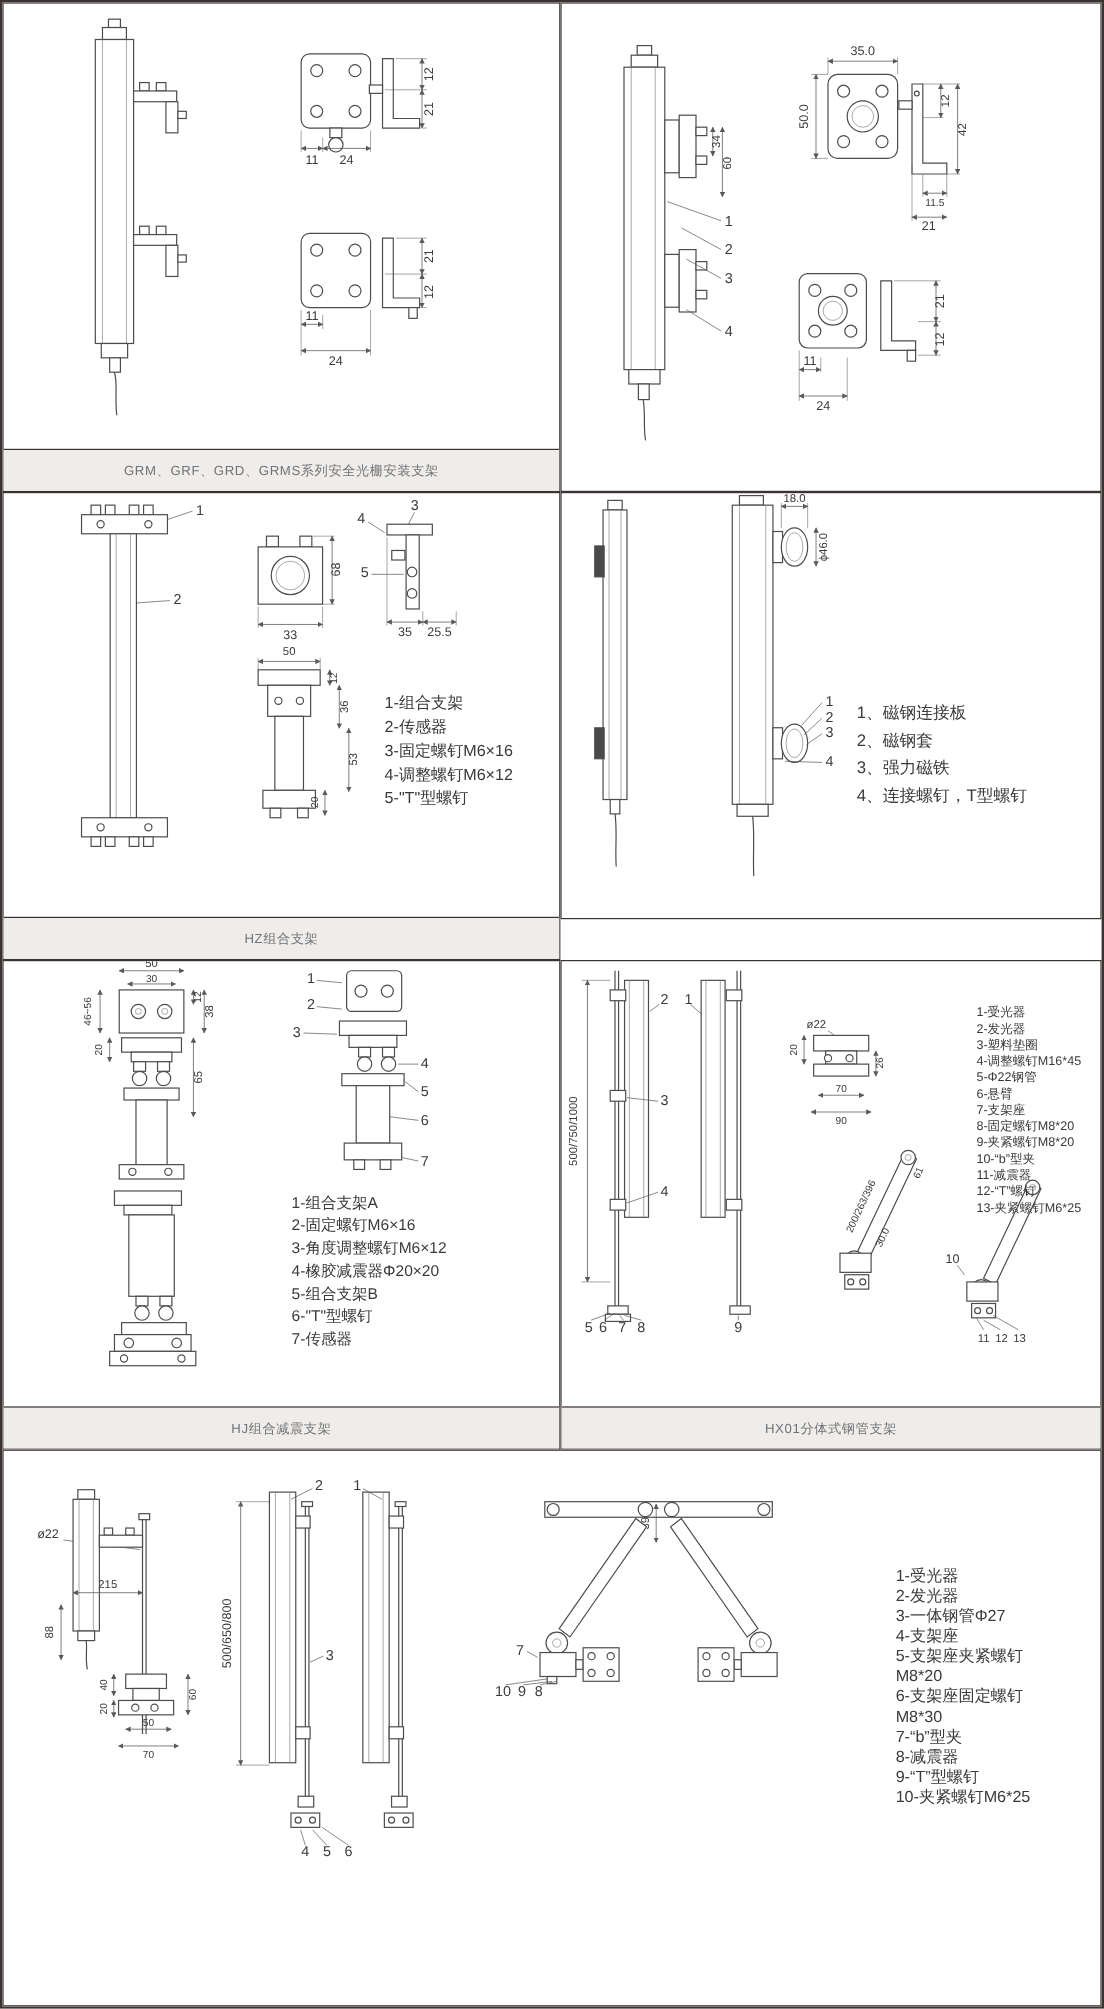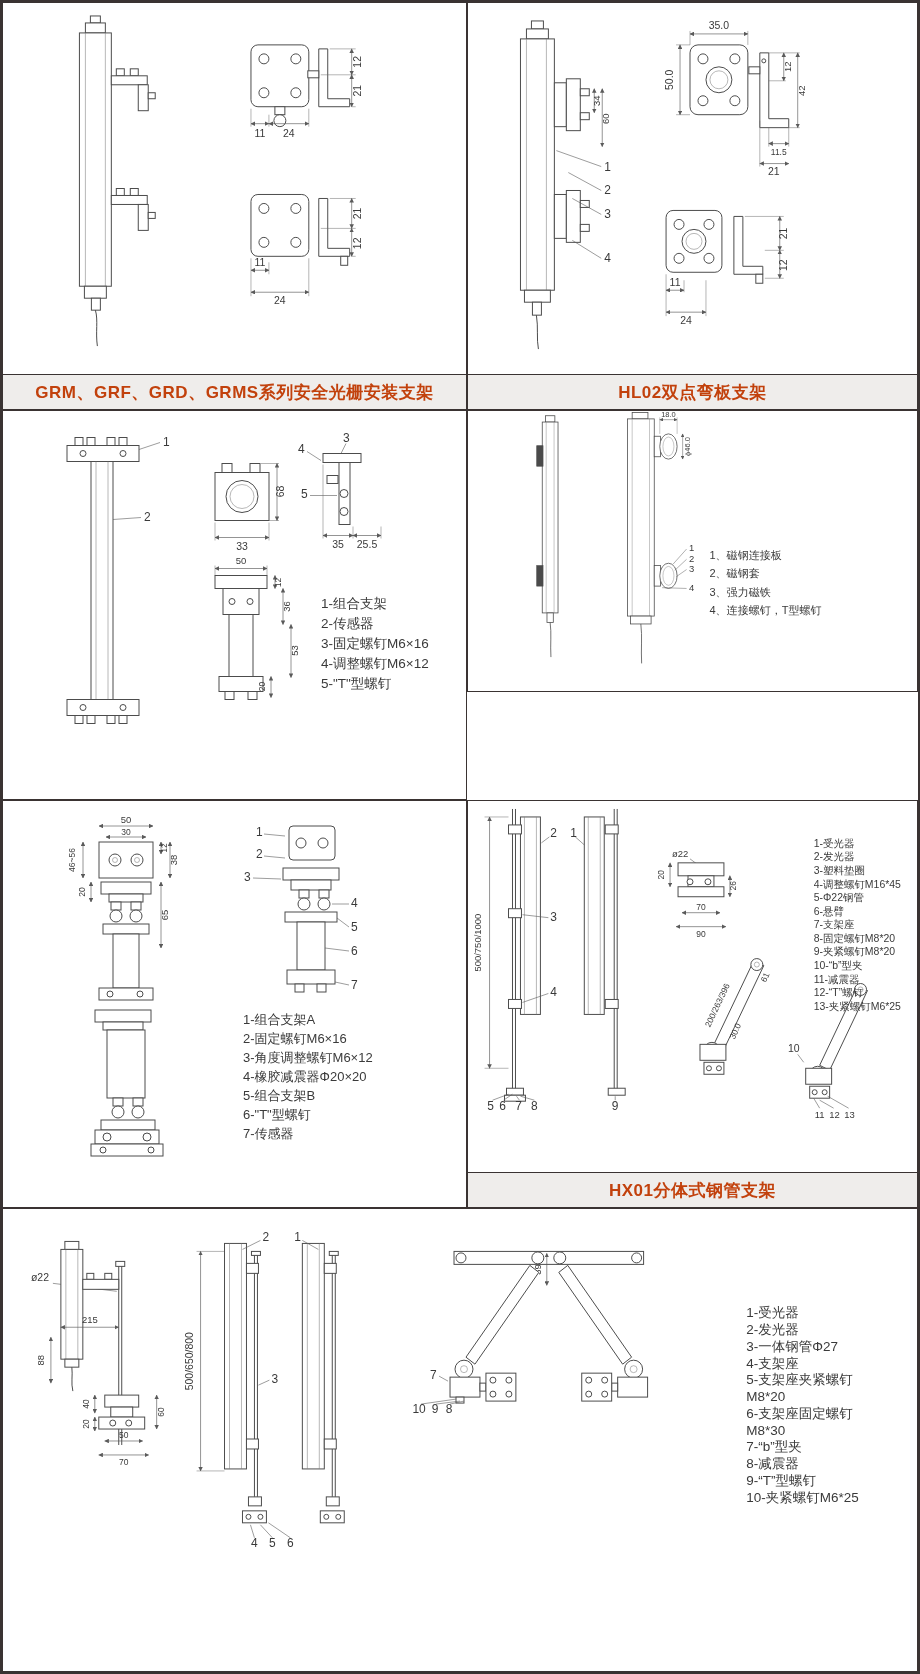--- a/index.html
+++ b/index.html
@@ -1,21 +1,21 @@
 <!DOCTYPE html>
 <html><head>
 <meta charset="utf-8">
 <style>
   html,body{margin:0;padding:0;background:#fff;}
   body{font-family:"Liberation Sans","DejaVu Sans",sans-serif;}
   .page{position:relative;width:920px;height:1674px;background:#fff;border:2px solid #3a3332;box-sizing:border-box;}
   .panel{position:absolute;border:1px solid #3a3332;box-sizing:border-box;display:flex;flex-direction:column;background:#fff;}
   .canvas{flex:1 1 auto;position:relative;overflow:hidden;}
   .plabel{flex:0 0 34px;background:#efedeb;border-top:1px solid #3a3332;display:flex;align-items:center;justify-content:center;
-          font-size:17px;font-weight:bold;color:#c2410c;letter-spacing:.5px;}
+          font-size:11px;font-weight:normal;color:#737373;letter-spacing:.5px;}
   svg{display:block;width:100%;height:100%;}
   .s{fill:#fff;stroke:#4c4c4c;stroke-width:1;}
   .sd{fill:#4a4a4a;stroke:#4c4c4c;stroke-width:.8;}
   .l{stroke:#4c4c4c;stroke-width:1;fill:none;}
   .i{stroke:#7d7d7d;stroke-width:.55;fill:none;}
   .dl{stroke:#5a5a5a;stroke-width:.65;fill:none;marker-start:url(#arr);marker-end:url(#arr);}
   .xl{stroke:#6a6a6a;stroke-width:.5;fill:none;}
   .ld{stroke:#5a5a5a;stroke-width:.6;fill:none;}
   .t{fill:#3a3a3a;stroke:none;}
   .mid{text-anchor:middle;}
@@ -211,21 +211,20 @@
           <line class="xl" x1="198" y1="272" x2="198" y2="314"></line>
             <line class="xl" x1="216" y1="278" x2="216" y2="290"></line>
             <line class="xl" x1="238" y1="278" x2="238" y2="314"></line>
           <line class="dl" x1="198" y1="288" x2="216" y2="288"></line>
           <text class="t f10 mid" x="207" y="284">11</text>
           <line class="dl" x1="198" y1="310" x2="238" y2="310"></line>
           <text class="t f10 mid" x="218" y="322">24</text>
         </g>
       </svg>
     </div>
-    <div class="plabel">HL02双点弯板支架</div>
   </div>
 
   <div class="panel" style="left:0;top:408px;width:465px;height:390px;">
     <div class="canvas">
       <svg viewBox="0 0 463 355">
         <g>
           <rect class="s" x="72" y="10" width="8" height="8"></rect>
             <rect class="s" x="84" y="10" width="8" height="8"></rect>
           <rect class="s" x="104" y="10" width="8" height="8"></rect>
             <rect class="s" x="116" y="10" width="8" height="8"></rect>
@@ -309,23 +308,24 @@
         </g>
         <g>
           <text class="t f135" x="318" y="180">1-组合支架</text>
           <text class="t f135" x="318" y="200">2-传感器</text>
           <text class="t f135" x="318" y="220">3-固定螺钉M6×16</text>
           <text class="t f135" x="318" y="240">4-调整螺钉M6×12</text>
           <text class="t f135" x="318" y="260">5-"T"型螺钉</text>
         </g>
       </svg>
     </div>
+    <div class="plabel">HZ组合支架</div>
   </div>
 
-  <div class="panel" style="left:465px;top:408px;width:451px;height:282px;">
+  <div class="panel" style="left:465px;top:408px;width:451px;height:356px;">
     <div class="canvas">
       <svg viewBox="0 0 449 355">
         <g>
           <rect class="s" x="38" y="6" width="12" height="8"></rect>
           <rect class="s" x="34" y="14" width="20" height="242"></rect>
           <line class="i" x1="39" y1="14" x2="39" y2="256"></line>
             <line class="i" x1="49" y1="14" x2="49" y2="256"></line>
           <rect class="sd" x="27" y="44" width="8" height="26"></rect>
           <rect class="sd" x="27" y="196" width="8" height="26"></rect>
           <rect class="s" x="40" y="256" width="8" height="12"></rect>
@@ -460,20 +460,21 @@
           <text class="t f13" x="240" y="206">1-组合支架A</text>
           <text class="t f13" x="240" y="225">2-固定螺钉M6×16</text>
           <text class="t f13" x="240" y="244">3-角度调整螺钉M6×12</text>
           <text class="t f13" x="240" y="263">4-橡胶减震器Φ20×20</text>
           <text class="t f13" x="240" y="282">5-组合支架B</text>
           <text class="t f13" x="240" y="301">6-"T"型螺钉</text>
           <text class="t f13" x="240" y="320">7-传感器</text>
         </g>
       </svg>
     </div>
+    <div class="plabel">HJ组合减震支架</div>
   </div>
 
   <div class="panel" style="left:465px;top:798px;width:451px;height:408px;">
     <div class="canvas">
       <svg viewBox="0 0 449 372">
         <line class="xl" x1="40" y1="16" x2="16" y2="16"></line>
           <line class="xl" x1="40" y1="268" x2="16" y2="268"></line>
         <line class="dl" x1="21" y1="16" x2="21" y2="268"></line>
         <text class="t f9 mid" x="12" y="142" transform="rotate(-90 12 142)">500/750/1000</text>
 

